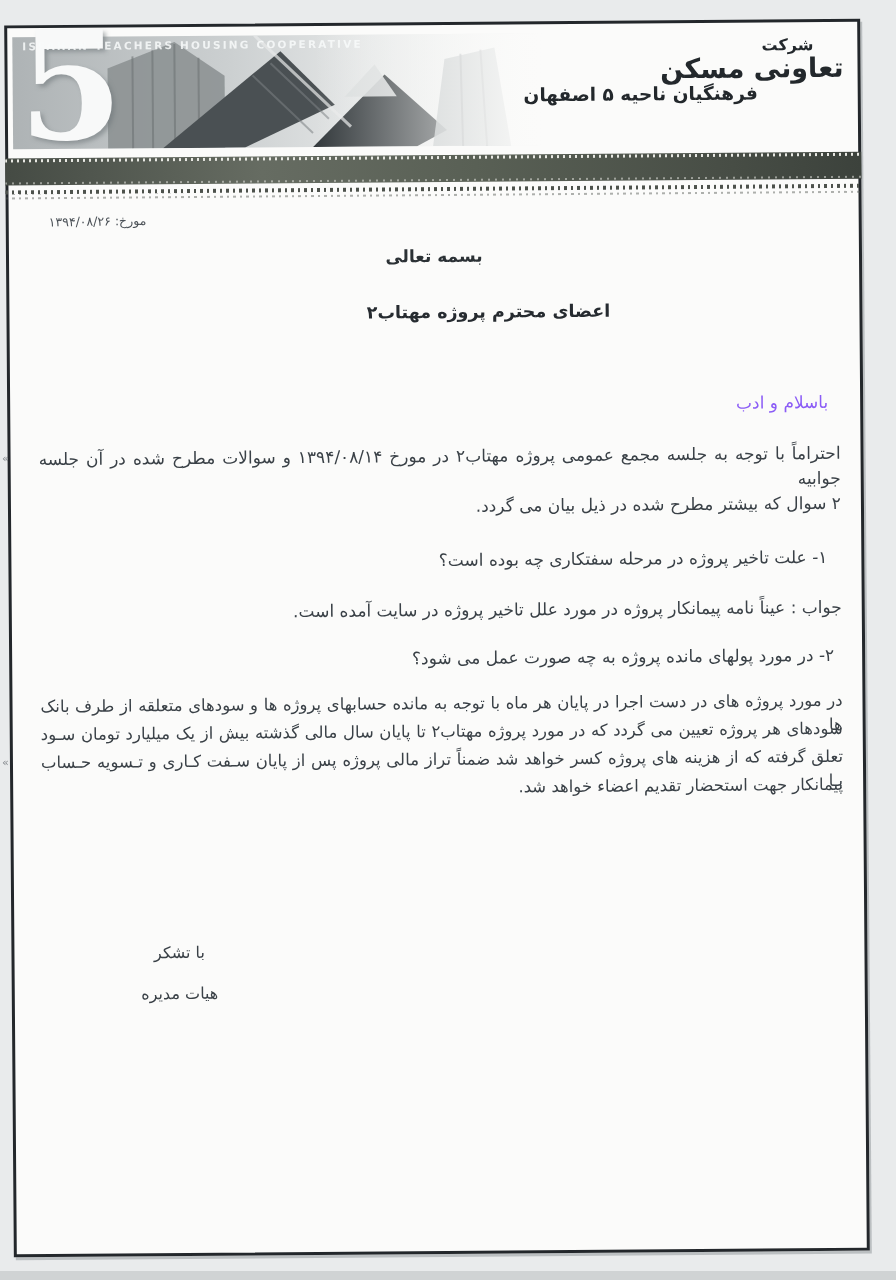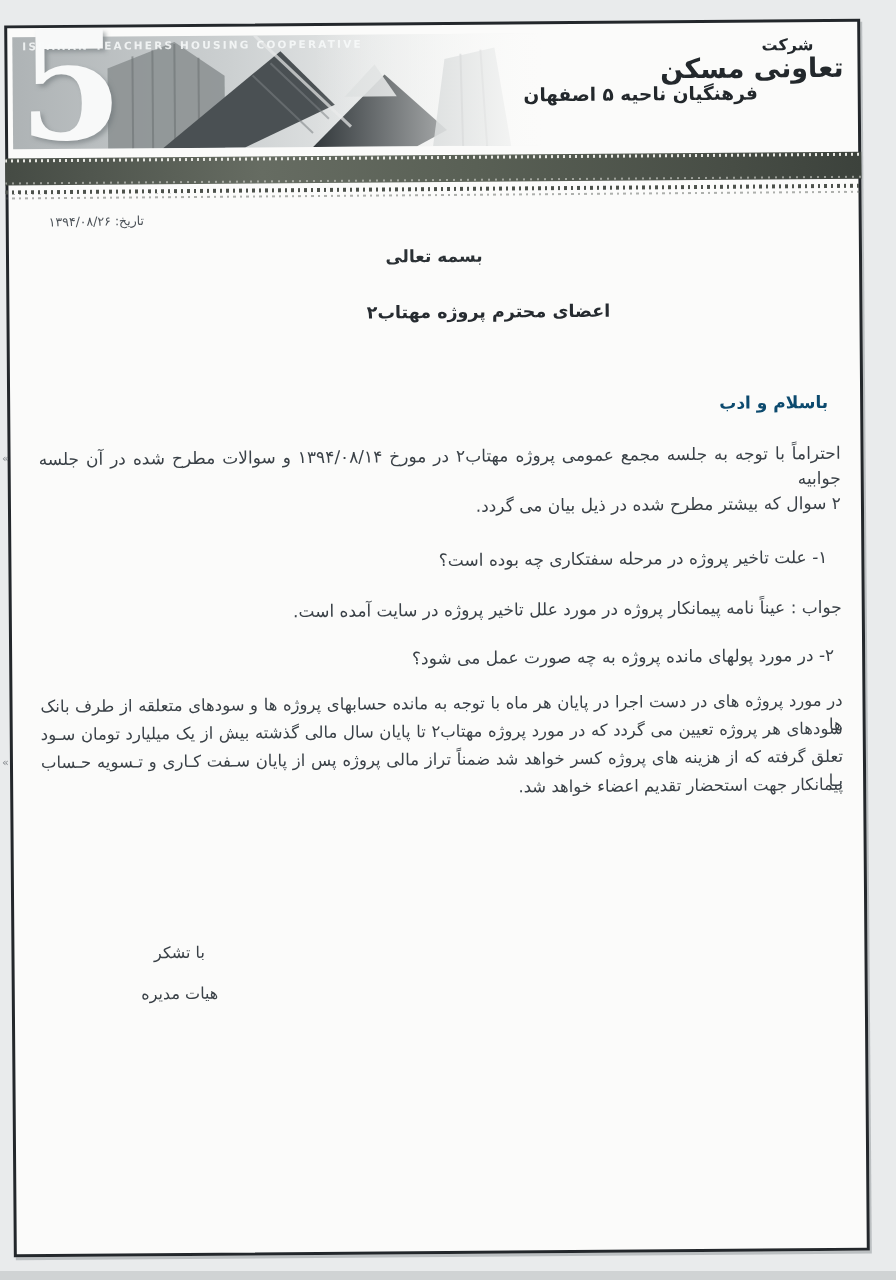--- a/index.html
+++ b/index.html
@@ -74,21 +74,21 @@
     position:absolute; top:221px; left:0; right:0; text-align:center;
     font-weight:bold; font-size:17px; color:#2b3135;
   }
   .addressee {
     position:absolute; top:277px; left:0; right:0; text-align:center;
     transform:translateX(54px);
     font-weight:bold; font-size:17.5px; color:#262b30;
   }
   .salutation {
     position:absolute; top:370px; right:32px; direction:rtl;
-    font-weight:bold; font-size:17px; color:#0c4a6e;text-align:center;
+    font-weight:normal; font-size:17px; color:#8b5cf6;text-align:center;
   }
   .tline {
     position:absolute; left:28px; right:20px; direction:rtl;
     font-size:17px; color:#3a4147; line-height:1.45;
   }
   .just  { text-align:justify; text-align-last:justify; }
   .start { text-align:right; }
   .t-intro1 { top:419px; }
   .t-intro2 { top:469px; }
   .t-q1     { top:523px; padding-right:14px; }
@@ -144,21 +144,21 @@
       <div class="org-l1">شرکت</div>
       <div class="org-l2">تعاونی مسکن</div>
       <div class="org-l3">فرهنگیان ناحیه ۵ اصفهان</div>
     </div>
 
     <div class="band"></div>
     <div class="banddots"></div>
     <div class="banddots second"></div>
 
     <div class="date">
-      <span>تاریخ:</span>
+      <span>مورخ:</span>
       <span>۱۳۹۴/۰۸/۲۶</span>
     </div>
 
     <div class="basmala">بسمه تعالی</div>
     <div class="addressee">اعضای محترم پروژه مهتاب۲</div>
     <div class="salutation">باسلام و ادب</div>
 
     <div class="tline just  t-intro1">احتراماً با توجه به جلسه مجمع عمومی پروژه مهتاب۲ در مورخ ۱۳۹۴/۰۸/۱۴ و سوالات مطرح شده در آن جلسه جوابیه</div>
     <div class="tline start t-intro2">۲ سوال که بیشتر مطرح شده در ذیل بیان می گردد.</div>
 

